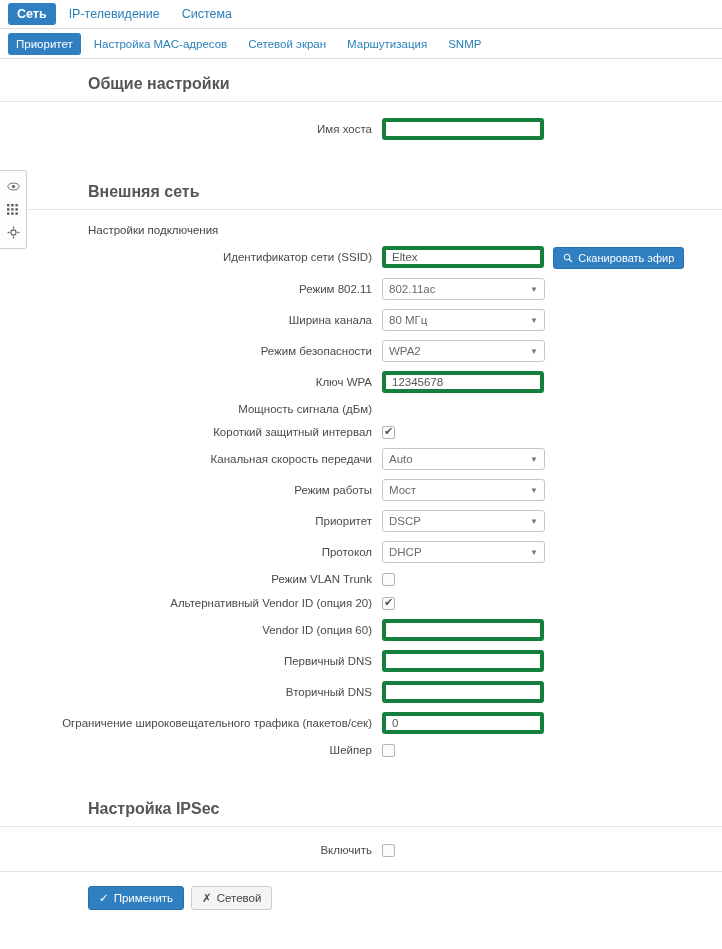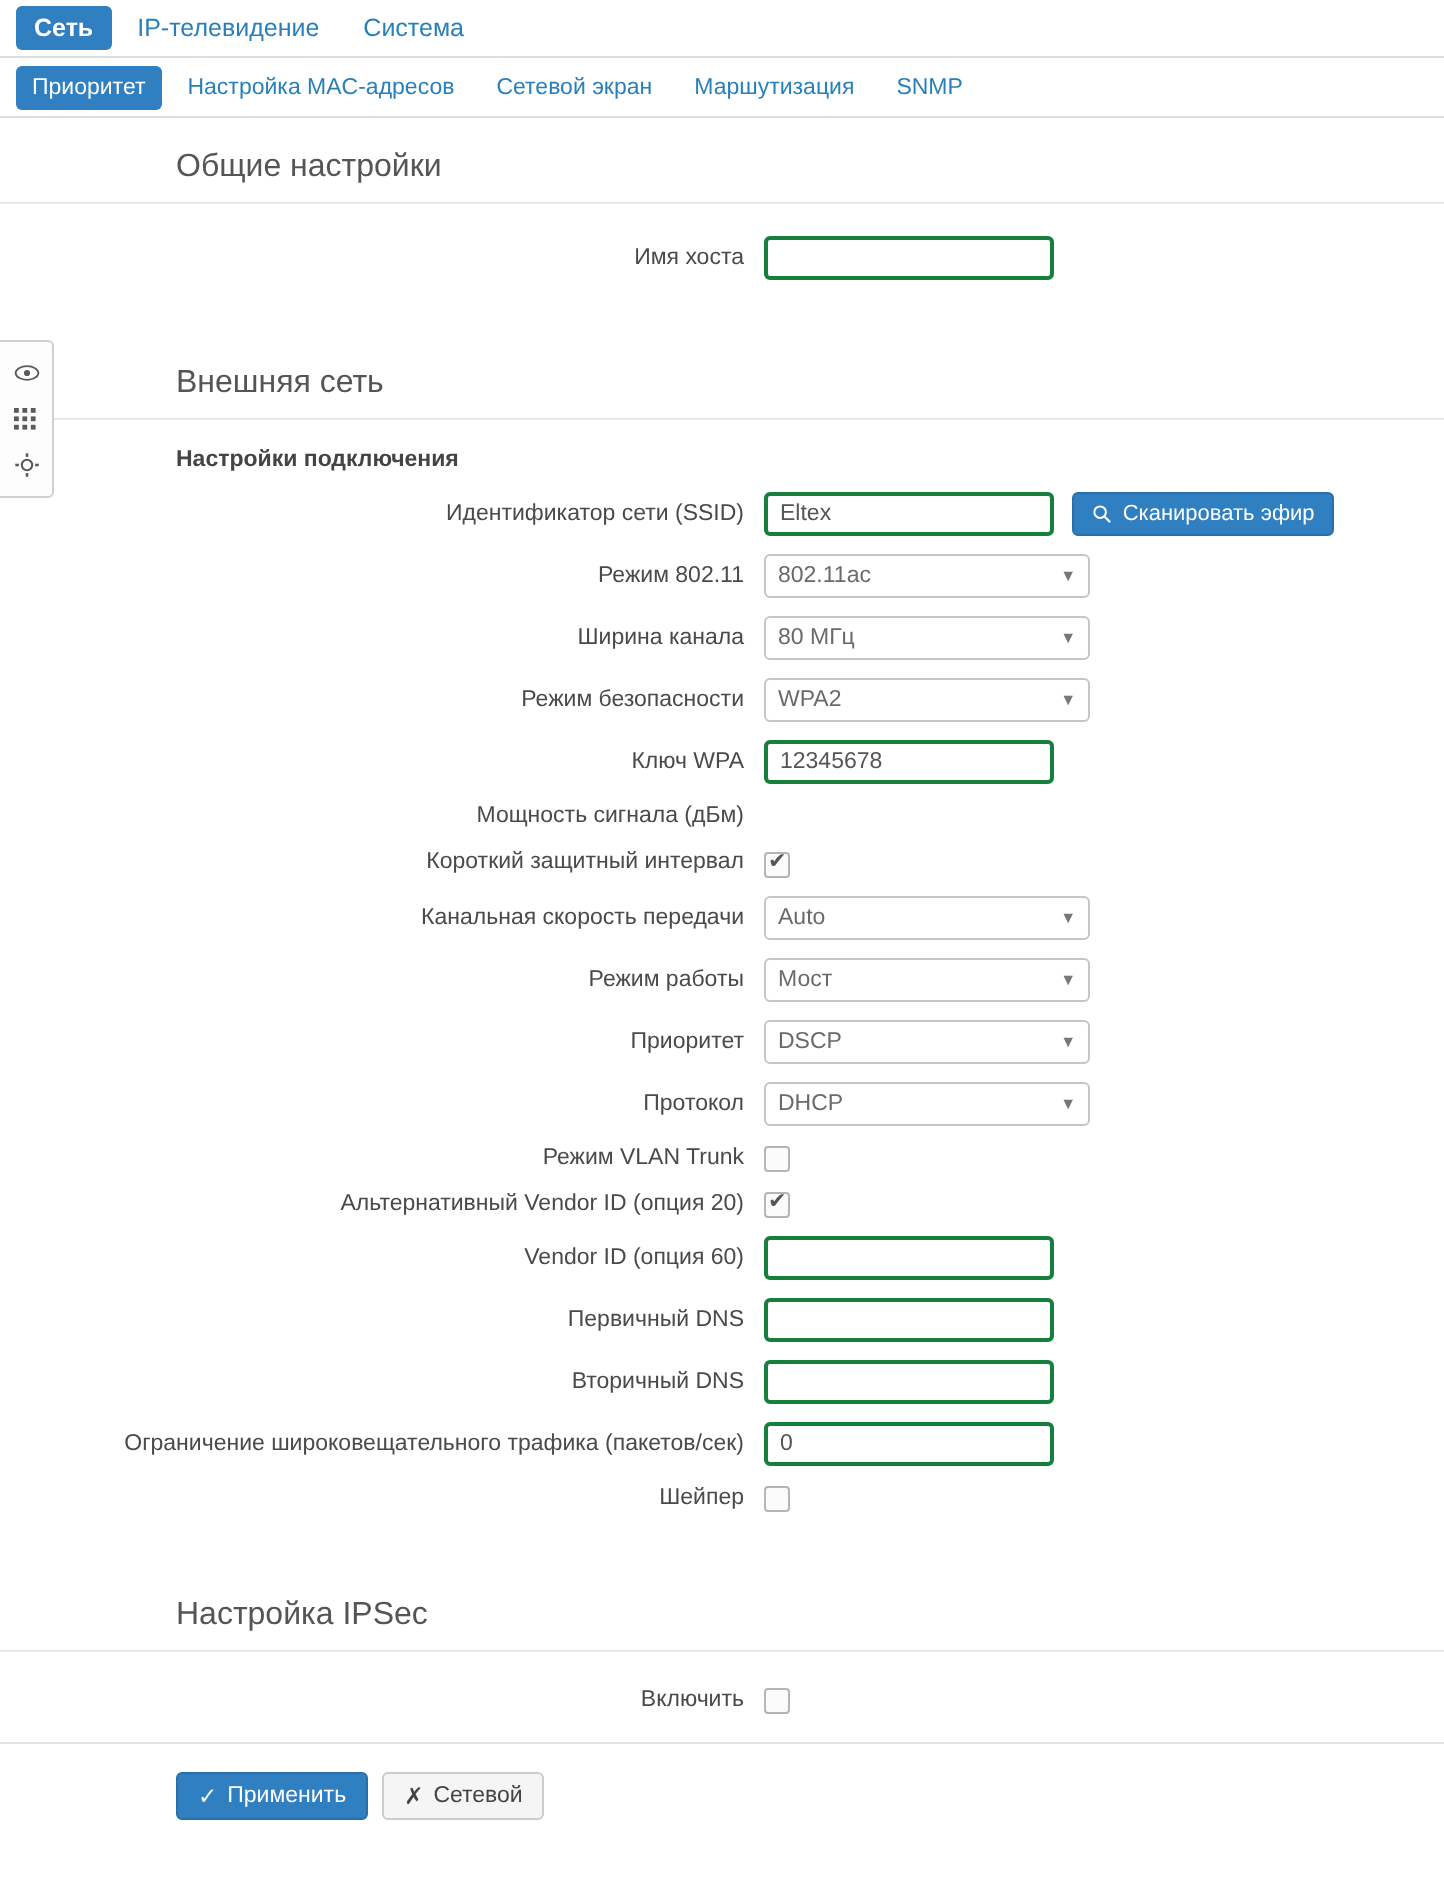--- a/index.html
+++ b/index.html
@@ -84,52 +84,52 @@
     cursor: pointer;
   }
 
   
   .content {
     padding: 0 0 0 0;
   }
   .section-title {
     font-size: 16px;
     color: #555555;
-    font-weight: normal;
+    font-weight: bold;
     padding: 16px 0 8px 88px;
     border-bottom: 1px solid #e7e7e7;
     margin: 0 0 10px 0;
   }
 
   .sub-head {
     font-size: 11.5px;
-    font-weight: bold;
+    font-weight: normal;
     color: #444444;
     padding: 4px 0 10px 88px;
   }
 
   .row {
     display: flex;
     align-items: center;
     margin-bottom: 9px;
   }
   .row .lbl {
     width: 382px;
     text-align: right;
     padding-right: 10px;
     font-size: 11.5px;
     color: #4a4a4a;
     line-height: 14px;
   }
   .row .fld { position: relative; }
 
   input[type="text"] {
-    width: 145px;
+    width: 162px;
     height: 22px;
-    border: 2px solid #15803d;
+    border: 4px solid #15803d;
     border-radius: 3px;
     padding: 2px 6px;
     font-family: "Liberation Sans", sans-serif;
     font-size: 11.5px;
     color: #555555;
     background: #ffffff;
   }
   input[type="text"]::placeholder { color: #bbbbbb; }
 
   .selectbox {

